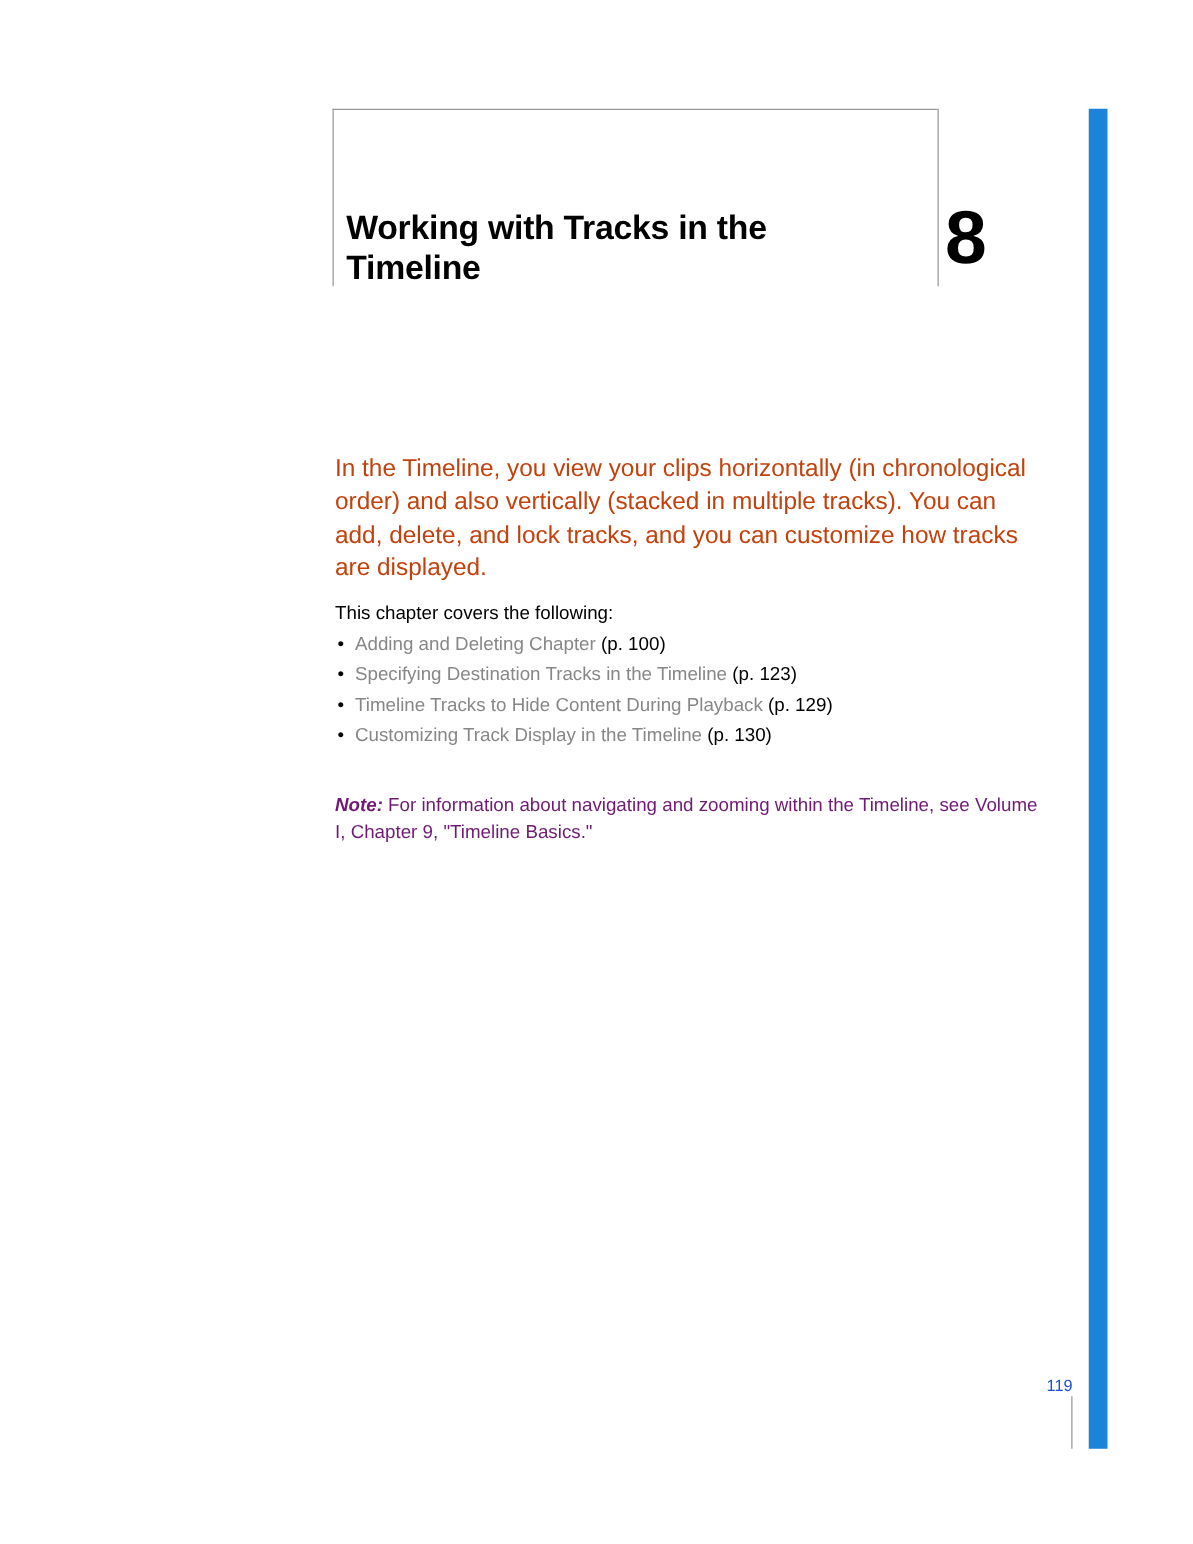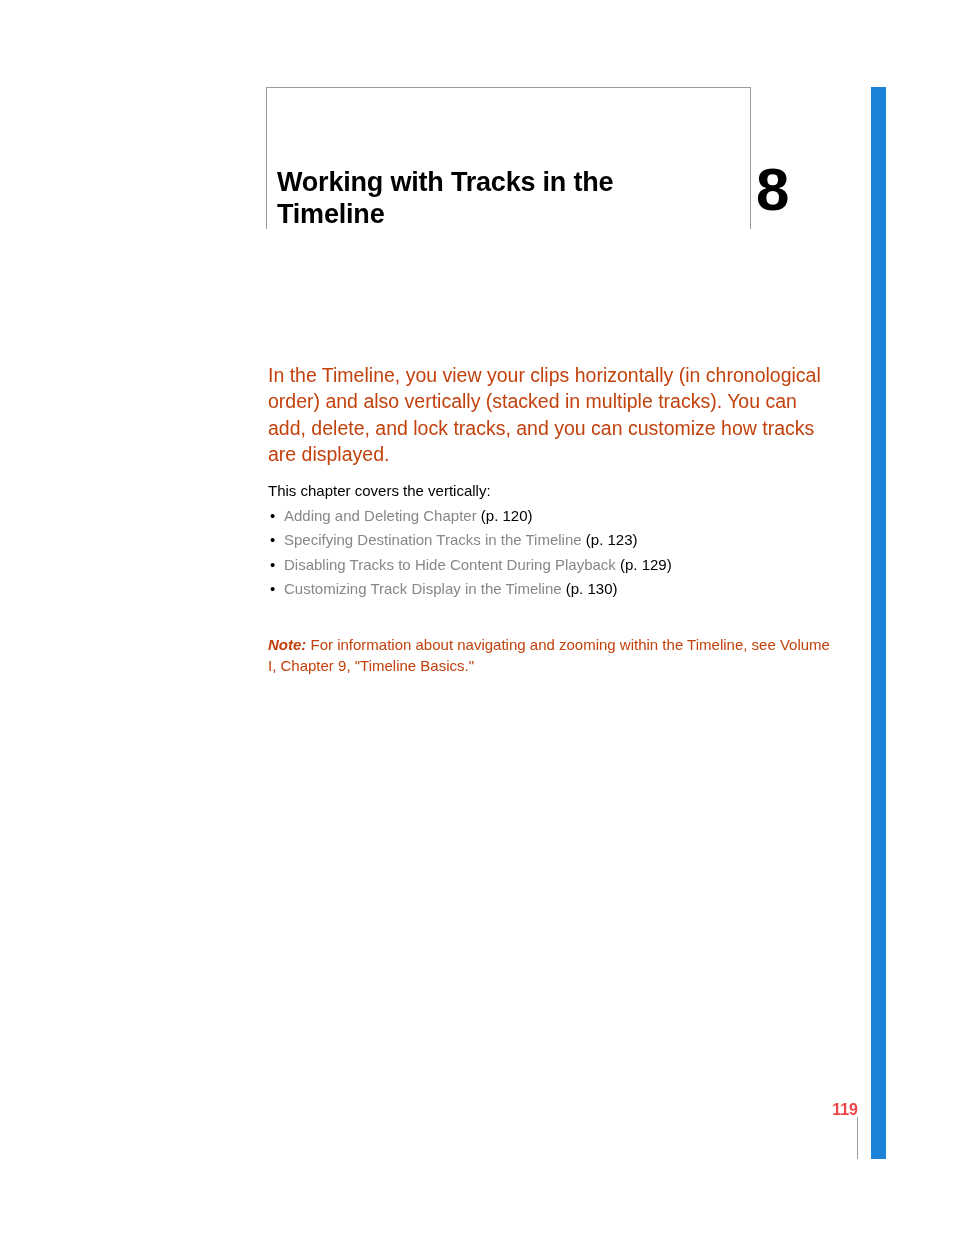--- a/index.html
+++ b/index.html
@@ -100,38 +100,38 @@
   }
   .toc .link { color: #878787; }
   .toc .pg { color: #000; }
   .note {
     position: absolute;
     top: 634px;
     left: 268px;
     width: 570px;
     font-size: 15px;
     line-height: 1.4;
-    color: #c2410c;
+    color: #701a75;
   }
   .note .label { font-style: italic; font-weight: 700; }
   .right-tab {
     position: absolute;
     top: 87px;
     right: 68px;
     width: 15px;
     height: 1072px;
     background: #1b83d8;
   }
   .page-number {
     position: absolute;
     top: 1101px;
     right: 96px;
-    font-size: 16px;
-    font-weight: 700;
-    color: #ef4444;
+    font-size: 13px;
+    font-weight: 400;
+    color: #1d4ed8;
   }
   .footer-rule {
     position: absolute;
     top: 1117px;
     right: 96px;
     width: 1px;
     height: 42px;
     background: #9a9a9a;
   }
 </style>
@@ -142,33 +142,33 @@
 
   <div class="top-rule"></div>
   <div class="chapter-rule-left"></div>
   <div class="chapter-rule-right"></div>
 
   <h1 class="chapter-title">Working with Tracks in the Timeline</h1>
   <div class="chapter-number">8</div>
 
   <p class="intro">In the Timeline, you view your clips horizontally (in chronological order) and also vertically (stacked in multiple tracks). You can add, delete, and lock tracks, and you can customize how tracks are displayed.</p>
 
-  <p class="covers">This chapter covers the vertically:</p>
+  <p class="covers">This chapter covers the following:</p>
 
   <ul class="toc">
     <li>
       <span class="link">Adding and Deleting Chapter</span>
-      <span class="pg">(p. 120)</span>
+      <span class="pg">(p. 100)</span>
     </li>
     <li>
       <span class="link">Specifying Destination Tracks in the Timeline</span>
       <span class="pg">(p. 123)</span>
     </li>
     <li>
-      <span class="link">Disabling Tracks to Hide Content During Playback</span>
+      <span class="link">Timeline Tracks to Hide Content During Playback</span>
       <span class="pg">(p. 129)</span>
     </li>
     <li>
       <span class="link">Customizing Track Display in the Timeline</span>
       <span class="pg">(p. 130)</span>
     </li>
   </ul>
 
   <p class="note">
     <span class="label">Note:</span><span>  For information about navigating and zooming within the Timeline, see Volume I, Chapter 9, "Timeline Basics."</span>

